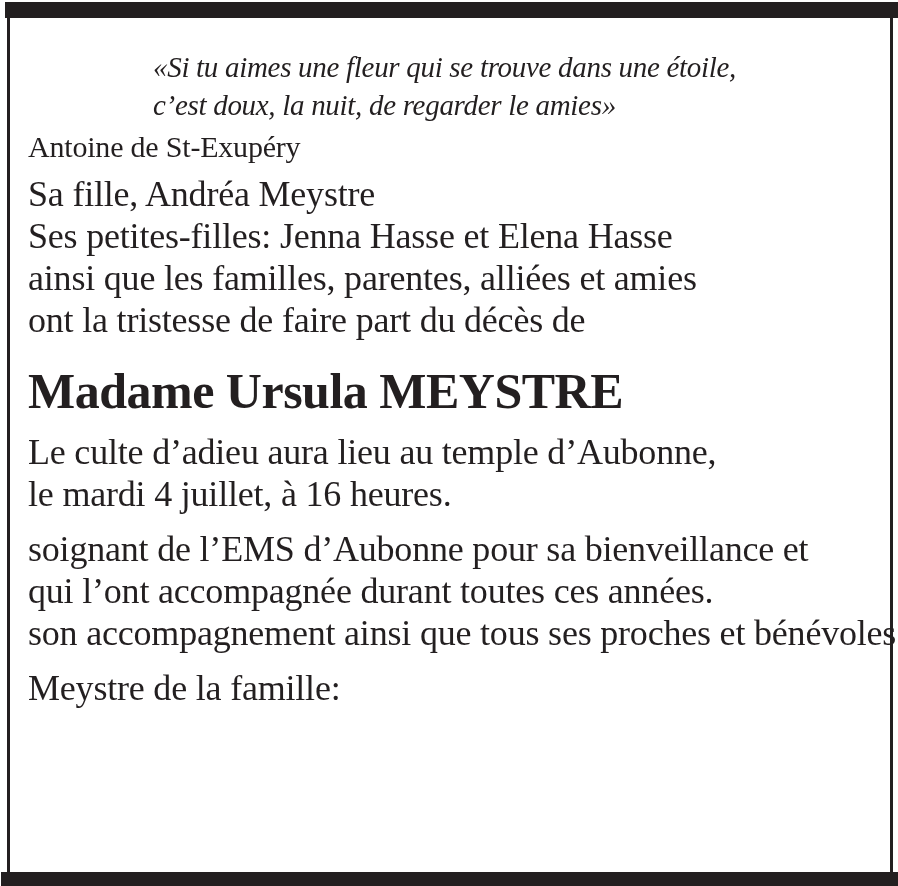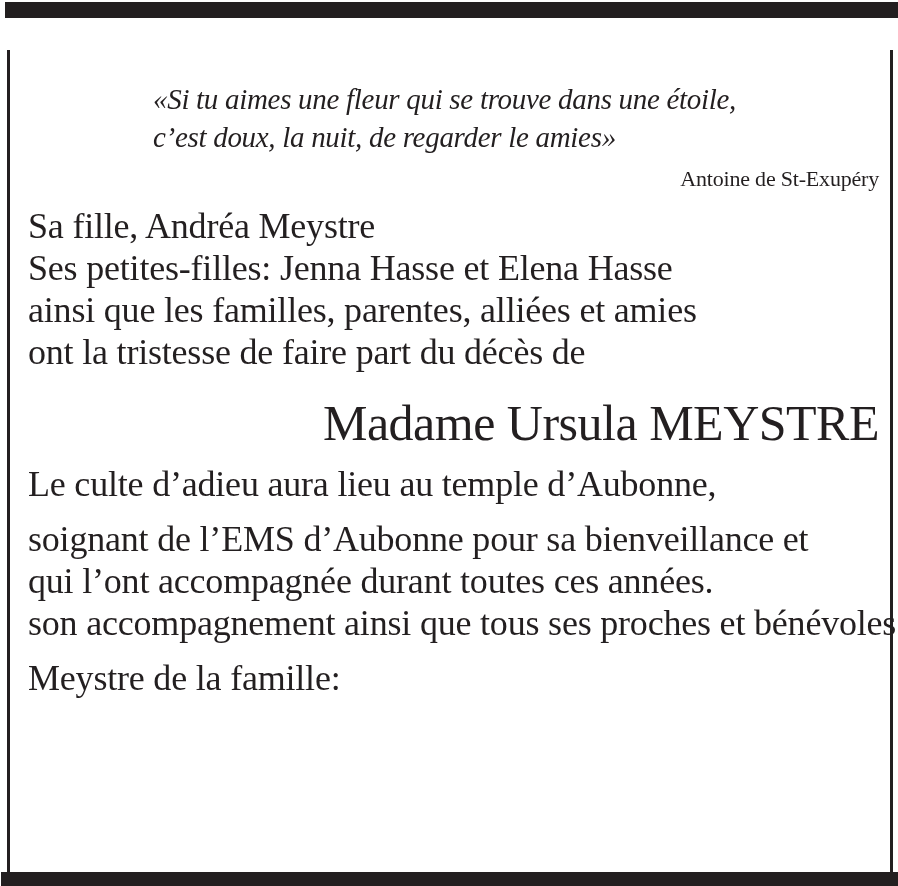--- a/index.html
+++ b/index.html
@@ -42,55 +42,54 @@
   }
   .content {
     position: absolute;
     top: 18px;
     bottom: 14px;
     left: 7px;
     right: 5px;
     border-left: 3px solid var(--ink);
     border-right: 3px solid var(--ink);
     box-sizing: border-box;
-    padding: 30px 11px 0 18px;
+    padding: 30px 28px 0 18px;
     background: var(--paper);
-    margin-top: 32px;
   }
   .quote {
     font-style: italic;
     font-size: 29px;
     line-height: 38px;
     margin-left: 125px;
     letter-spacing: -0.3px;
   }
   .quote-line, .line {
     white-space: nowrap;
   }
   .attribution {
-    font-size: 22px;
+    font-size: 30px;
     line-height: 42px;
-    text-align: right;
+    text-align: left;
     margin-top: 2px;
     letter-spacing: -0.2px;
   }
   .para {
     font-size: 36px;
     line-height: 42px;
     margin: 13px 0 0 0;
     letter-spacing: -0.2px;
   }
   .intro {
     margin-top: 5px;
   }
   .title {
     font-size: 50px;
     line-height: 54px;
-    font-weight: normal;
-    text-align: right;
+    font-weight: bold;
+    text-align: left;
     margin: 23px 0 9px 0;
     white-space: nowrap;
     letter-spacing: -0.5px;
   }
 </style>
 </head>
 <body>
 
 <div class="page">
   <div class="bar bar-top"></div>
@@ -109,20 +108,21 @@
       <div class="line">Ses petites-filles: Jenna Hasse et Elena Hasse</div>
       <div class="line">ainsi que les familles, parentes, alliées et amies</div>
       <div class="line">ont la tristesse de faire part du décès de</div>
     </div>
 
     <h1 class="title">Madame Ursula MEYSTRE</h1>
 
 
     <div class="para">
       <div class="line">Le culte d’adieu aura lieu au temple d’Aubonne,</div>
+      <div class="line">le mardi 4 juillet, à 16 heures.</div>
     </div>
 
     <div class="para">
       <div class="line">soignant de l’EMS d’Aubonne pour sa bienveillance et</div>
       <div class="line">qui l’ont accompagnée durant toutes ces années.</div>
       <div class="line">son accompagnement ainsi que tous ses proches et bénévoles</div>
     </div>
 
     <div class="para">
       <div class="line">Meystre de la famille:</div>

